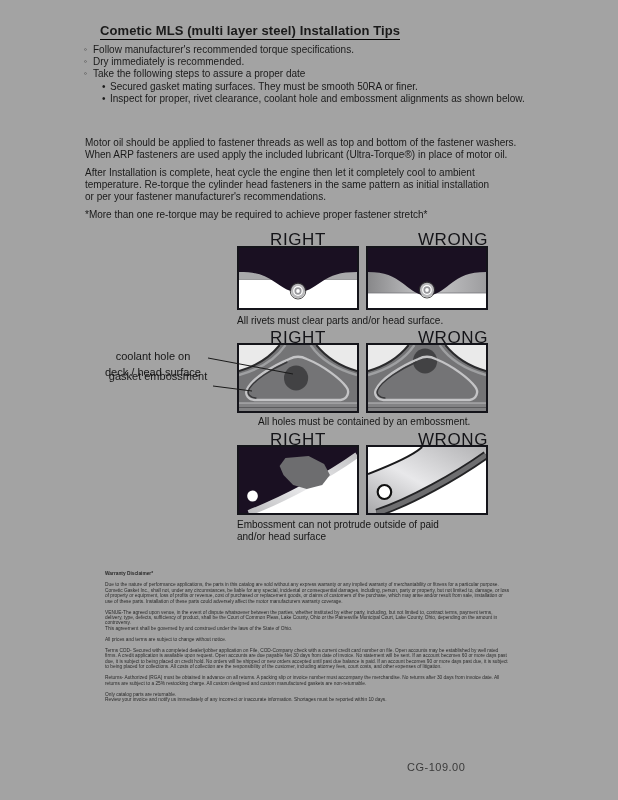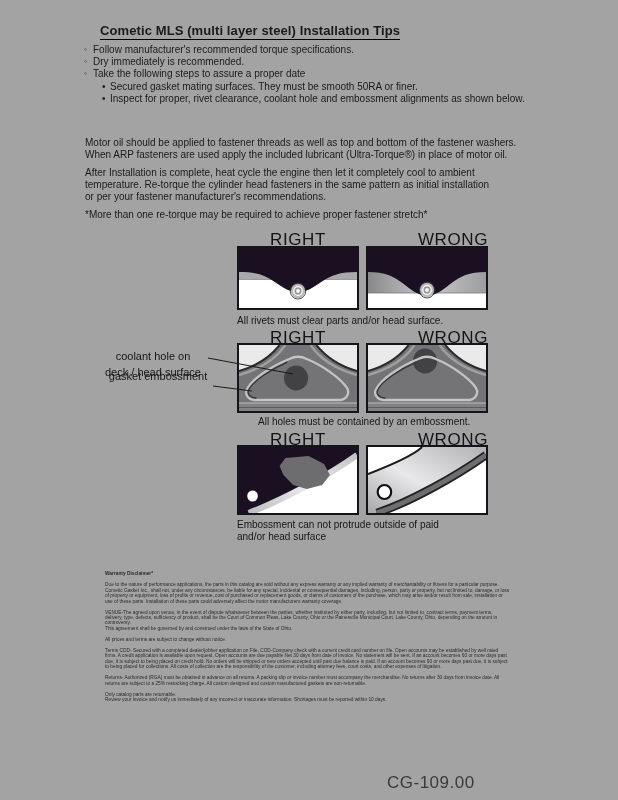--- a/index.html
+++ b/index.html
@@ -45,21 +45,21 @@
   .callout-lines{left:200px;top:350px;width:120px;height:50px;pointer-events:none;}
 
   .legal{left:105px;top:571px;width:406px;height:180px;}
   .legal-inner{
     width:812px;transform:scale(.5);transform-origin:top left;
     font-size:9.6px;line-height:10.9px;color:#2a2a2a;
   }
   .legal-inner .lh{font-weight:bold;margin:0 0 11px 0;}
   .legal-inner p{margin:0 0 11px 0;}
 
-  .pageno{left:387px;top:761px;font-size:17px;letter-spacing:.5px;color:#3a3a3a;margin-top:12px;}
+  .pageno{left:407px;top:761px;font-size:11px;letter-spacing:.5px;color:#3a3a3a;}
 </style>
 </head>
 <body>
 
 <div id="page">
 
   <div class="abs title">Cometic MLS (multi layer steel) Installation Tips</div>
 
   <div class="abs bullets">
     <div class="b-row">

